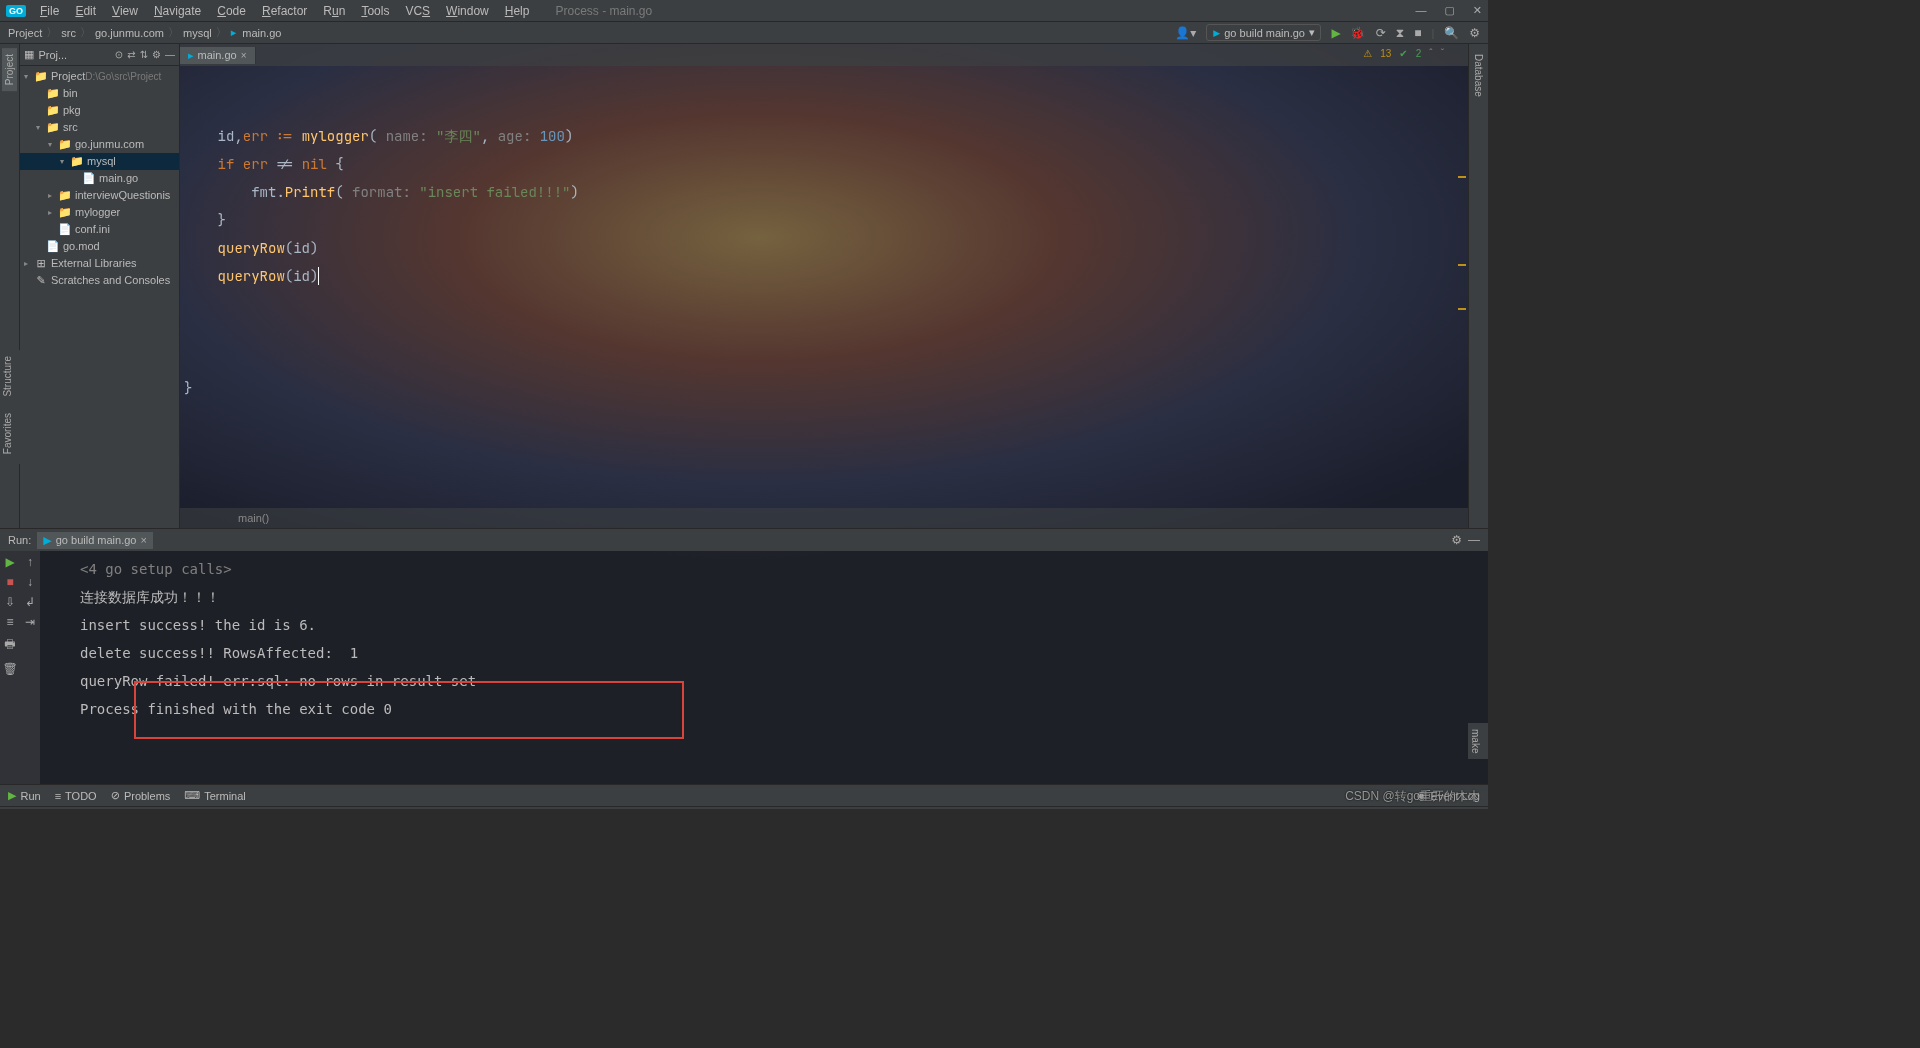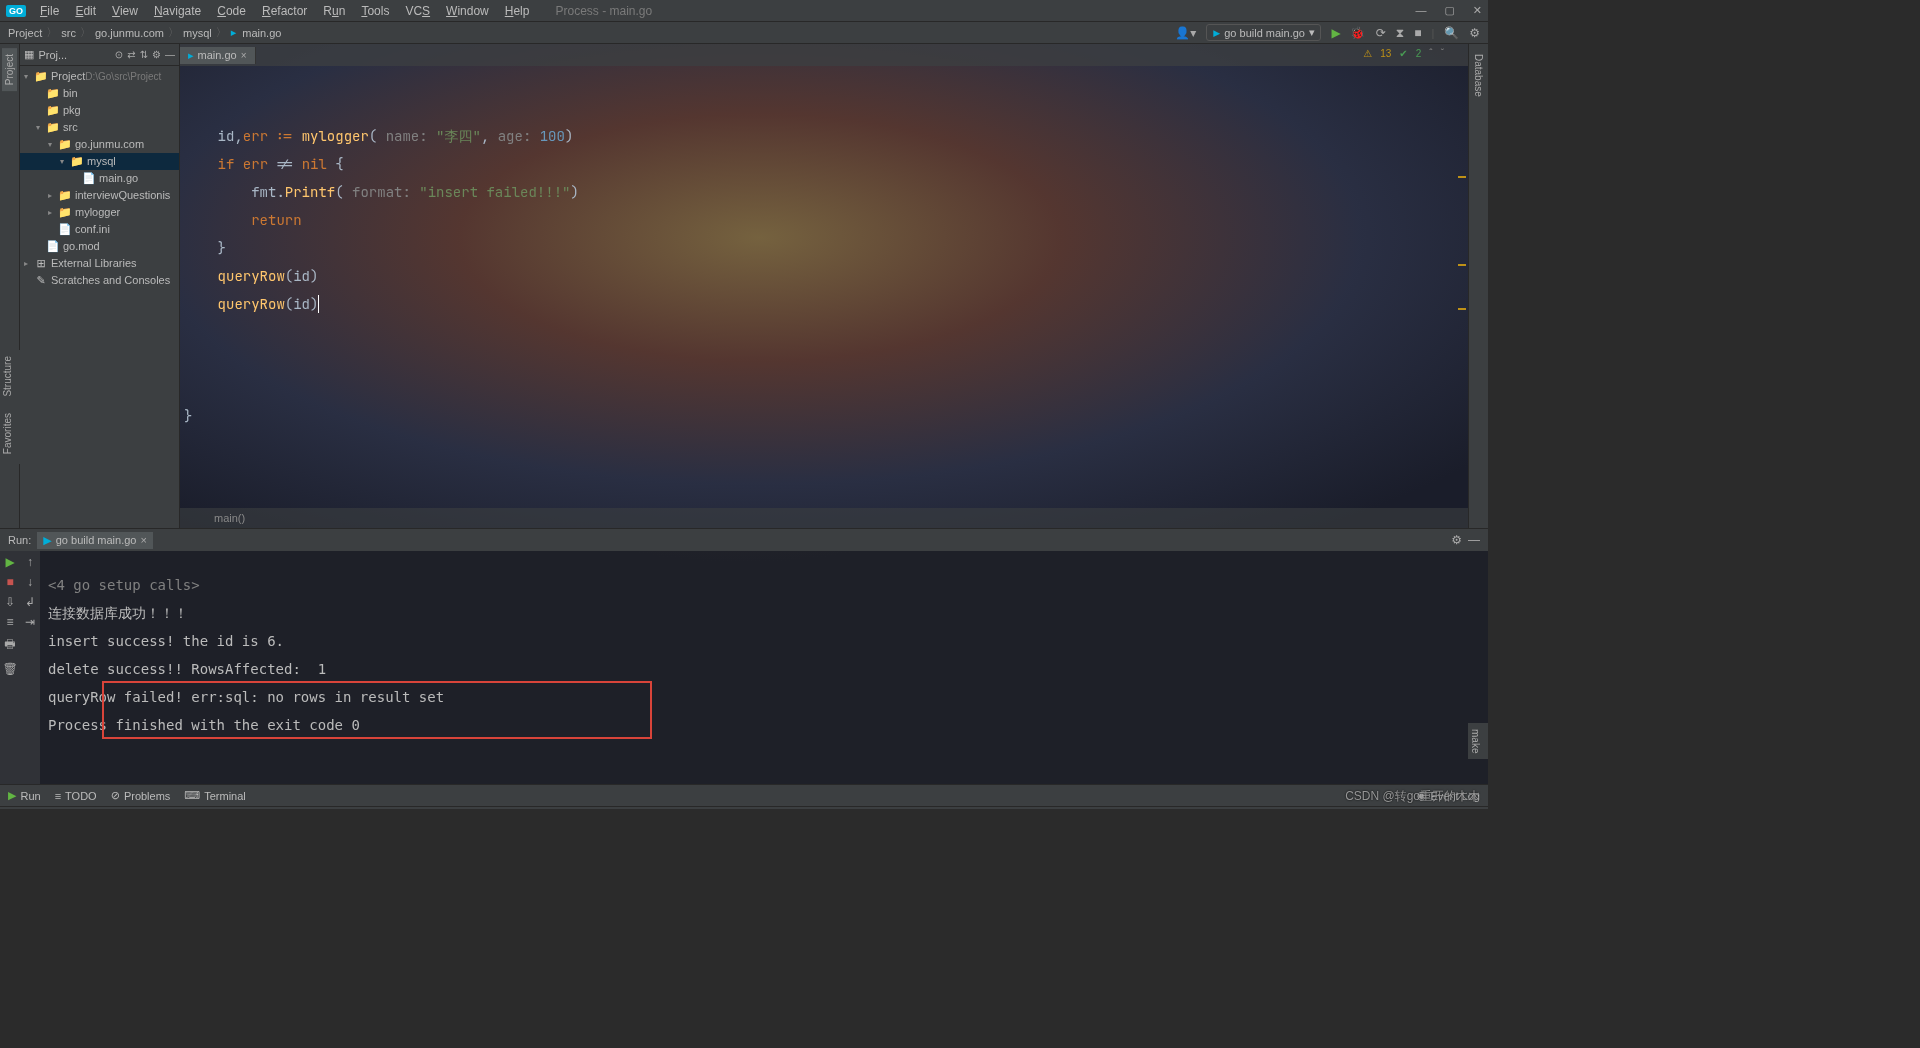--- a/index.html
+++ b/index.html
@@ -167,21 +167,21 @@
 }
 .insp-warn { color: #be9117; }
 .insp-ok { color: #499c54; }
 .insp-nav { color: #888; }
 .markers {
   position: absolute; right: 2px; top: 22px; bottom: 22px; width: 12px;
 }
 .marker { position: absolute; right: 0; width: 8px; height: 2px; background: #be9117; }
 .editor-footer {
   height: 20px; background: rgba(60,63,65,0.6);
-  padding-left: 34px; color: #888; font-size: 11px;
+  padding-left: 58px; color: #888; font-size: 11px;
   display: flex; align-items: center;
 }
 
 
 .run-panel {
   height: 256px;
   border-top: 1px solid #282828;
   display: flex; flex-direction: column;
   background: radial-gradient(ellipse at 50% -100%, rgba(200,150,100,0.15), #1e2028 40%);
 }
@@ -198,22 +198,23 @@
   width: 40px; background: rgba(60,63,65,0.6);
   display: flex; flex-direction: column;
 }
 .run-tool-col { width: 20px; display: flex; flex-direction: column; align-items: center; padding-top: 4px; gap: 6px; }
 .run-toolbar { flex-direction: row; }
 .console {
   flex: 1;
   font-family: Consolas, monospace;
   font-size: 14px; line-height: 28px;
   color: #bbbbbb;
-  padding: 20px 8px;
+  padding: 4px 8px;
   position: relative;
+  margin-left: 32px;
 }
 .console .cline { white-space: pre; }
 .console .dimline { color: #808080; }
 .red-box {
   position: absolute;
   border: 2px solid #d9443a;
   left: 62px; top: 130px;
   width: 550px; height: 58px;
   pointer-events: none;
 }
@@ -394,21 +395,20 @@
       <span class="insp-nav">ˆ</span>
       <span class="insp-nav">ˇ</span>
     </div>
     <div class="editor-body">
       <div class="code" id="code">
           <div class="line"></div>
           <div class="line"></div>
           <div class="line">    <span class="ident">id</span>,<span class="kw">err</span> <span class="kw">:=</span> <span class="fn">mylogger</span>( <span class="param">name:</span> <span class="str">"李四"</span>, <span class="param">age:</span> <span class="num">100</span>)</div>
           <div class="line">    <span class="kw">if</span> <span class="kw">err</span> != <span class="kw">nil</span> {</div>
           <div class="line">        <span class="ident">fmt</span>.<span class="fn">Printf</span>( <span class="param">format:</span> <span class="str">"insert failed!!!"</span>)</div>
-          <div class="line">        <span class="kw">return</span></div>
           <div class="line">    }</div>
           <div class="line">    <span class="fn">queryRow</span>(<span class="ident">id</span>)</div>
           <div class="line">    <span class="fn">queryRow</span>(<span class="ident">id</span>)<span class="caret"></span></div>
           <div class="line"></div>
           <div class="line"></div>
           <div class="line"></div>
           <div class="line">}</div>
           <div class="line"></div>
         </div>
     </div>

